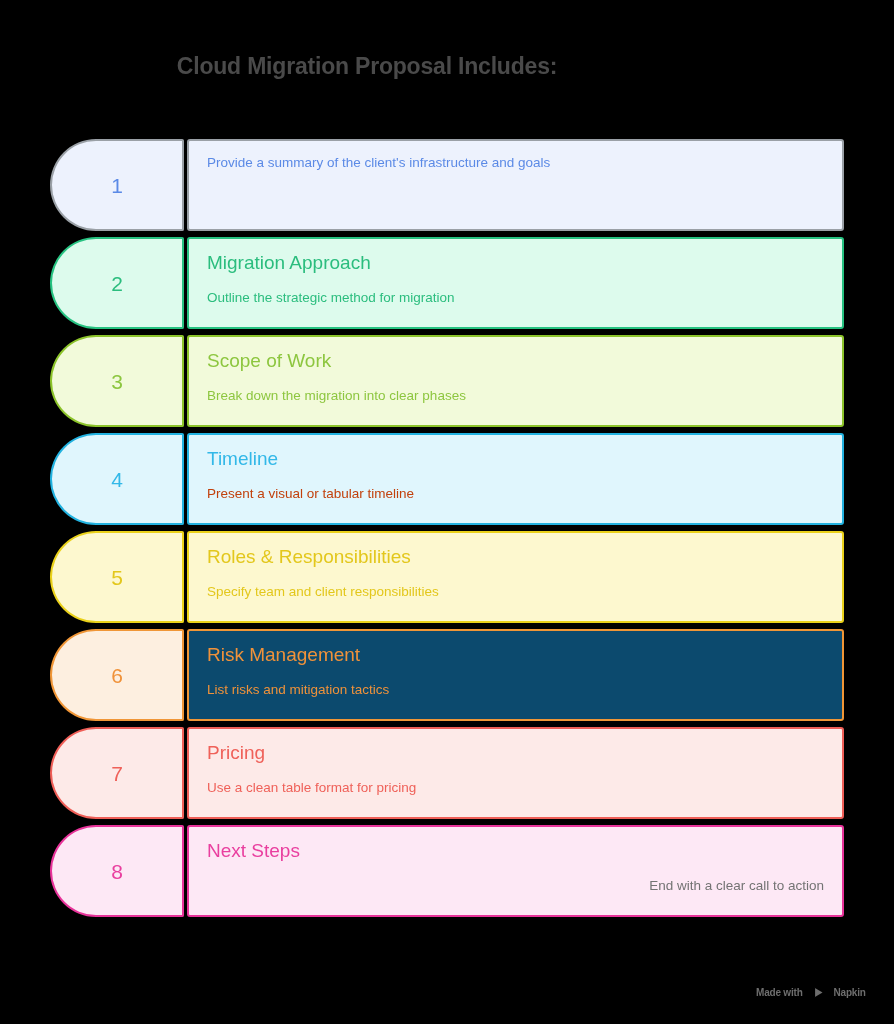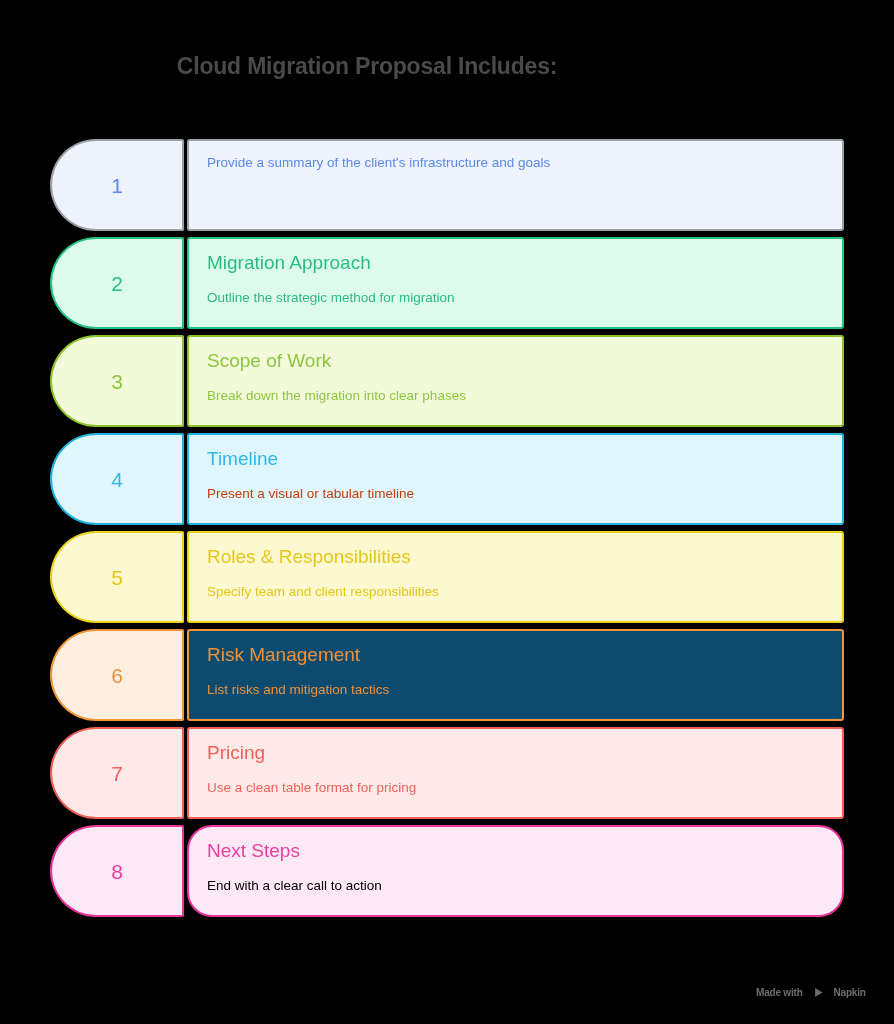--- a/index.html
+++ b/index.html
@@ -174,23 +174,23 @@
       <div class="content-card" style="background: rgb(253, 234, 232); border-color: rgb(239, 94, 87);">
         <div class="card-heading" style="color: rgb(239, 97, 89);">Pricing</div>
         <div class="card-desc" style="color: rgb(239, 97, 89);">Use a clean table format for pricing</div>
       </div>
     </div>
     <div class="row">
       <div class="num-pill" style="background: rgb(253, 232, 245); border-color: rgb(232, 51, 154);">
         <span style="color: rgb(233, 63, 159);">8</span>
       </div>
       <div class="gap"></div>
-      <div class="content-card" style="background: rgb(253, 232, 245); border-color: rgb(232, 51, 154); border-radius: 25px;">
+      <div class="content-card" style="background: rgb(253, 232, 245); border-color: rgb(232, 51, 154);">
         <div class="card-heading" style="color: rgb(233, 63, 159);">Next Steps</div>
-        <div class="card-desc" style="color: #000000;">End with a clear call to action</div>
+        <div class="card-desc" style="color: #737373; text-align: right;">End with a clear call to action</div>
       </div>
     </div>
   </div>
 
 <div id="footer-watermark">
   <span>Made with</span>
   <span>
     <svg width="11" height="11" viewBox="0 0 11 11" aria-hidden="true">
       <path d="M1.5 0.8 L9.5 5.5 L1.5 10.2 Z" fill="#6e6e6e"></path>
       <path d="M1.5 0.8 L1.5 10.2" stroke="#000000" stroke-width="1.2"></path>

